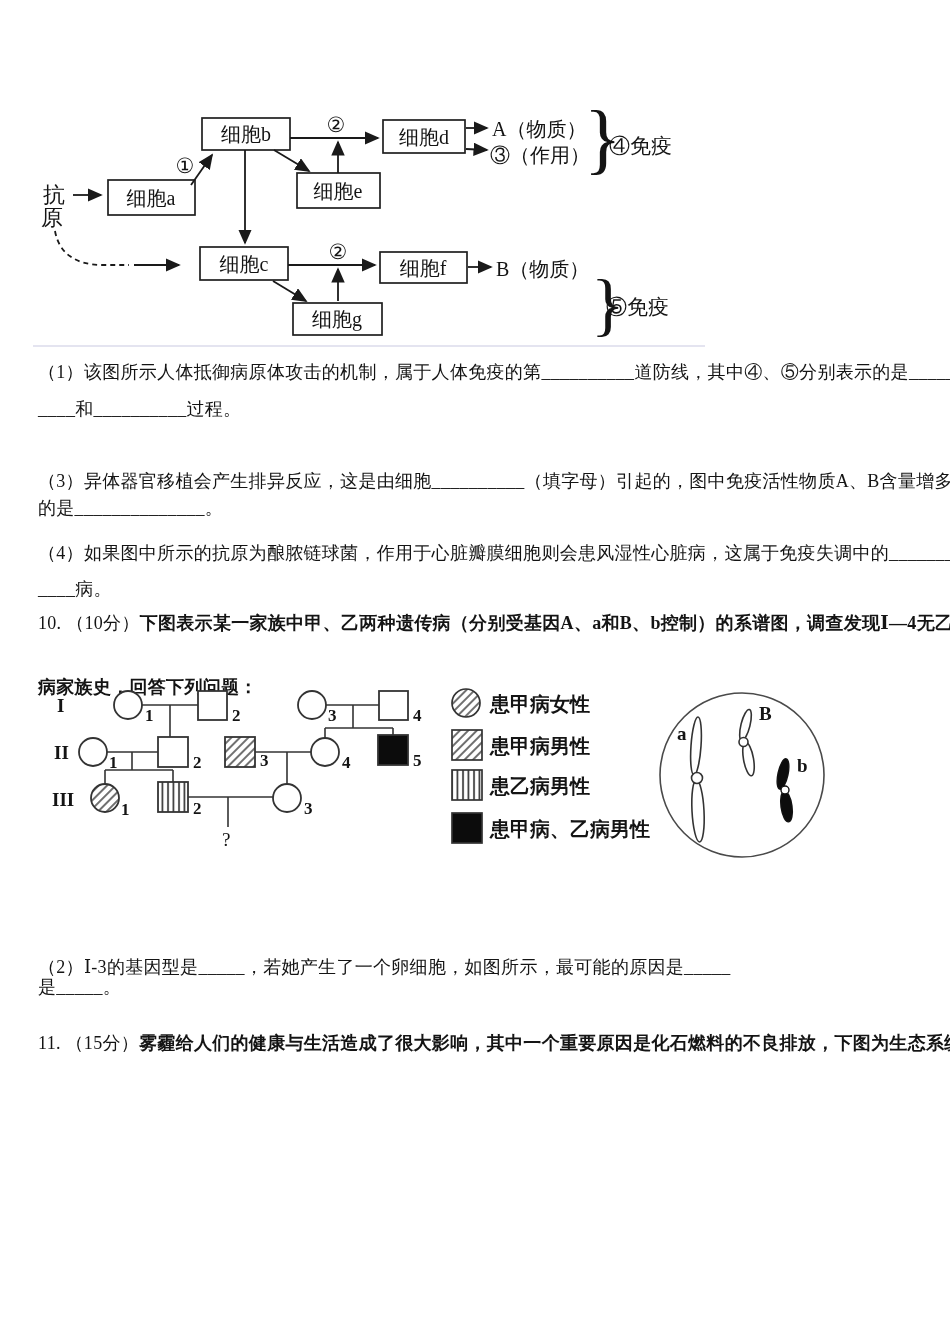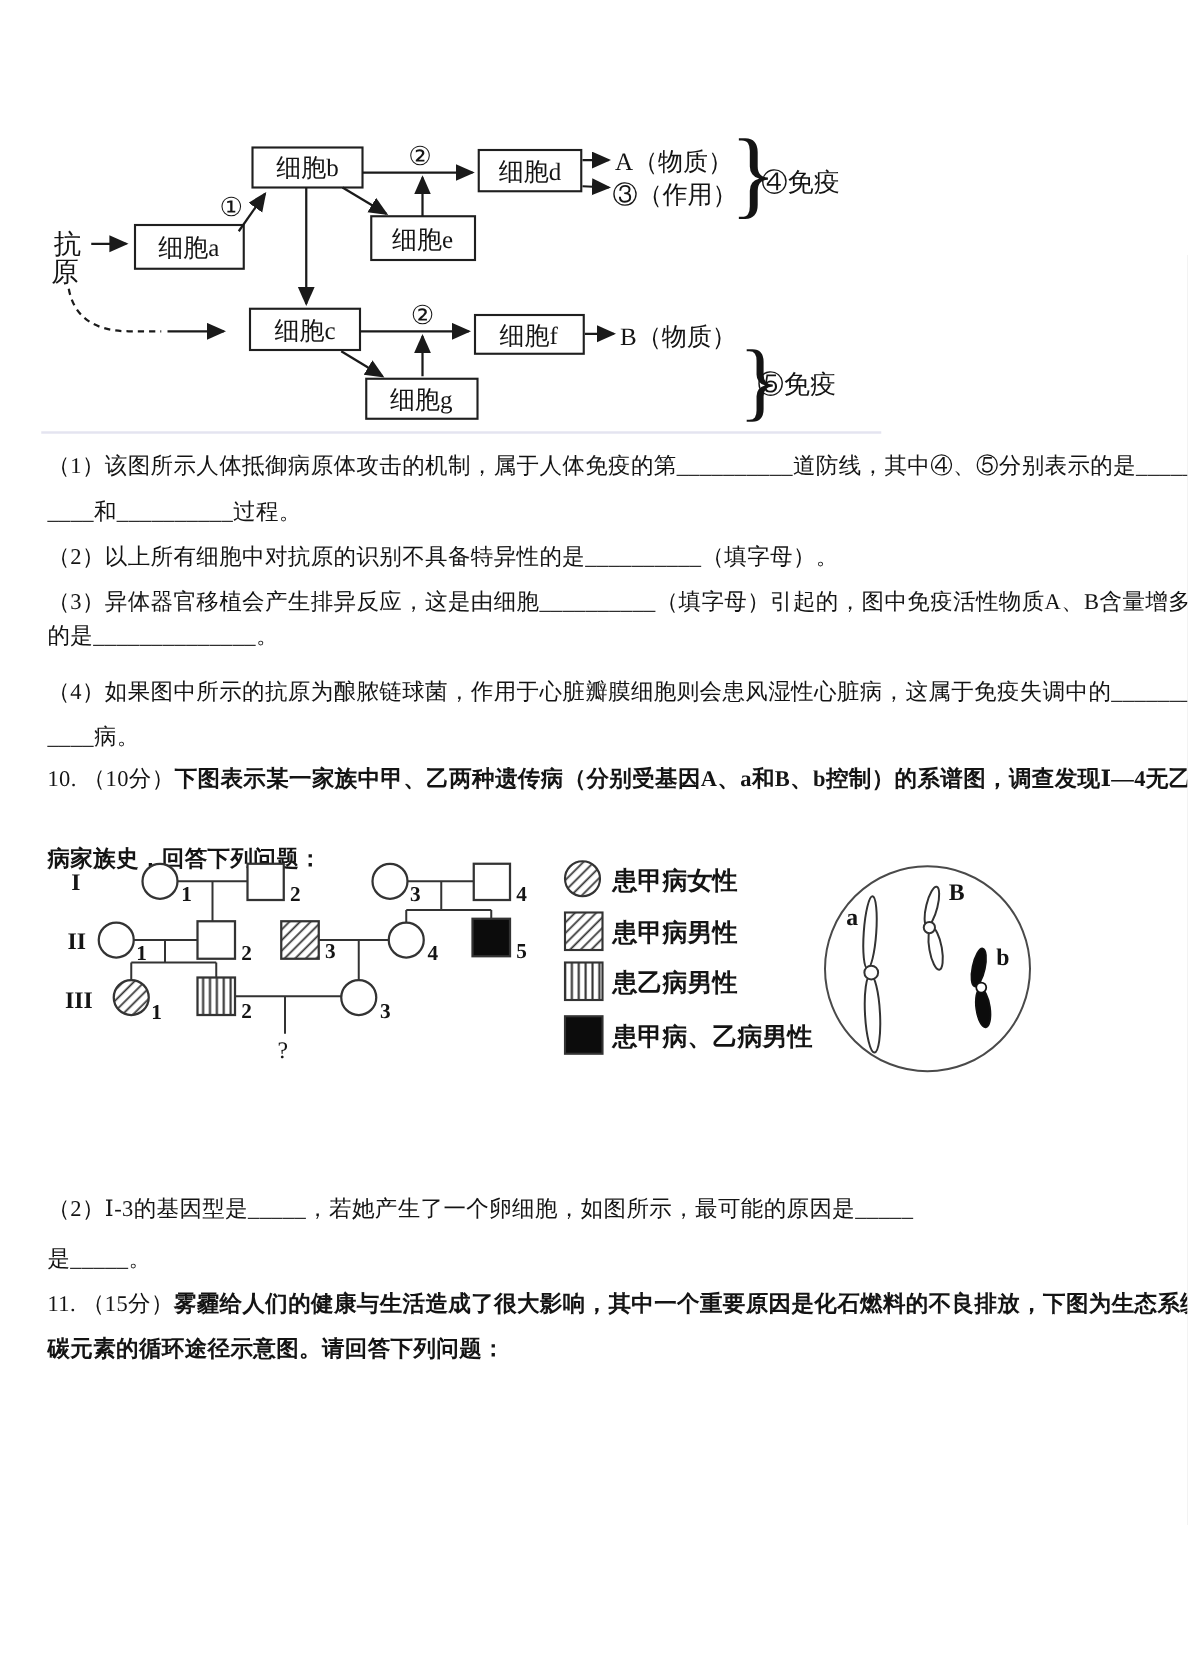--- a/index.html
+++ b/index.html
@@ -91,21 +91,20 @@
     <text x="549" y="70" font-size="78">}</text>
     <text x="574" y="58" font-size="21">④免疫</text>
     <text x="461" y="181" font-size="20">B（物质）</text>
     <text x="556" y="233" font-size="70">}</text>
     <text x="571" y="219" font-size="21">⑤免疫</text>
   </svg>
   <div class="scan-edge" style="left:33px;top:345px;width:672px;height:2px;"></div>
 
   <div class="line" style="top:361px">（1）该图所示人体抵御病原体攻击的机制，属于人体免疫的第__________道防线，其中④、⑤分别表示的是______</div>
   <div class="line" style="top:398px">____和__________过程。</div>
-  <div class="line" style="top:434px">（2）以上所有细胞中对抗原的识别不具备特异性的是__________（填字母）。</div>
   <div class="line" style="top:470px">（3）异体器官移植会产生排异反应，这是由细胞__________（填字母）引起的，图中免疫活性物质A、B含量增多</div>
   <div class="line" style="top:497px">的是______________。</div>
   <div class="line" style="top:542px">（4）如果图中所示的抗原为酿脓链球菌，作用于心脏瓣膜细胞则会患风湿性心脏病，这属于免疫失调中的________</div>
   <div class="line" style="top:578px">____病。</div>
 
   <div class="line" style="top:612px"><span>10. （10分）</span><b>下图表示某一家族中甲、乙两种遗传病（分别受基因A、a和B、b控制）的系谱图，调查发现Ⅰ—4无乙</b></div>
   <div class="line" style="top:676px"><b>病家族史，回答下列问题：</b></div>
 
   <svg style="position:absolute;left:45px;top:685px" width="400" height="170" viewBox="0 0 400 170">
     <defs>
@@ -216,18 +215,17 @@
 
     <g stroke="#111" stroke-width="1.4" fill="#0c0c0c">
       <ellipse cx="131" cy="86" rx="5" ry="15.5" transform="rotate(12 131 86)"></ellipse>
       <ellipse cx="134.5" cy="118.5" rx="5.5" ry="15.5" transform="rotate(-8 134.5 118.5)"></ellipse>
       <circle cx="133" cy="102" r="4" fill="#fff"></circle>
     </g>
     <text x="145" y="84" font-size="19" font-weight="bold">b</text>
   </svg>
 
   <div class="line" style="top:956px">（2）Ⅰ-3的基因型是_____，若她产生了一个卵细胞，如图所示，最可能的原因是_____</div>
-  <div class="line" style="top:996px">是_____。</div>
+  <div class="line" style="top:976px">是_____。</div>
 
   <div class="line" style="top:1032px"><span>11. （15分）</span><b>雾霾给人们的健康与生活造成了很大影响，其中一个重要原因是化石燃料的不良排放，下图为生态系统</b></div>
-  <div class="line" style="top:1068px"><b>碳元素的循环途径示意图。请回答下列问题：</b></div>
 
 </div>
 
 </body></html>

